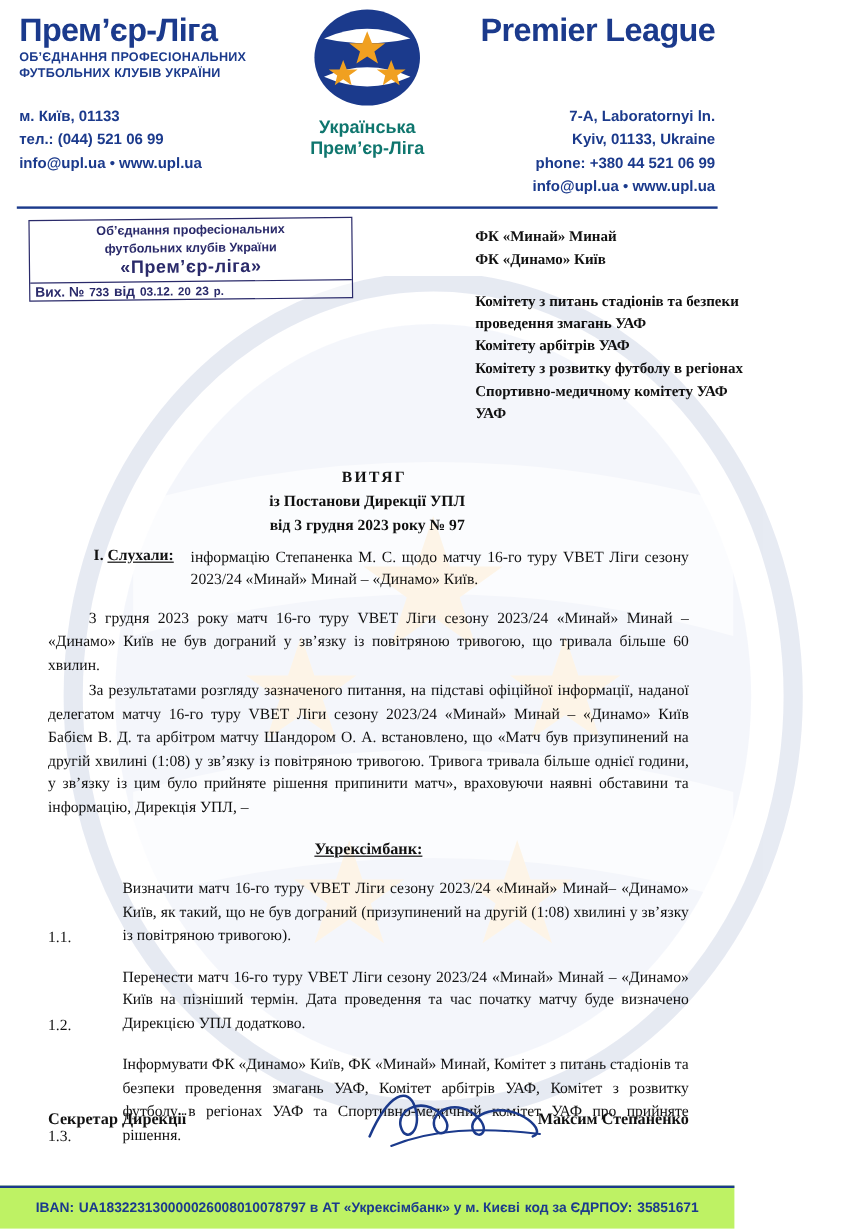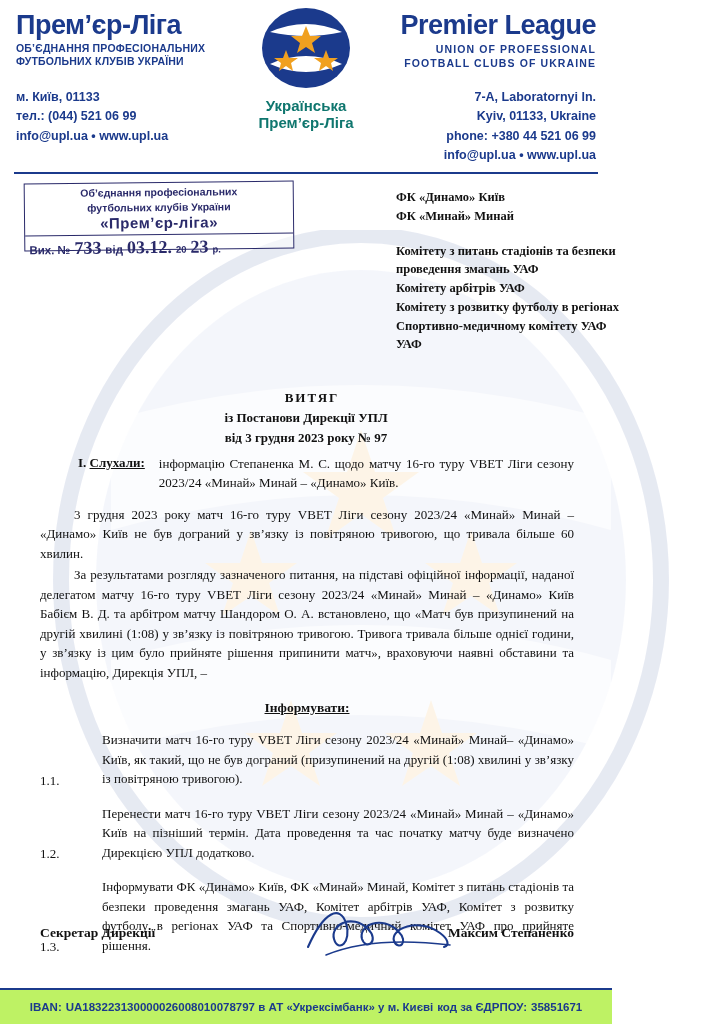--- a/index.html
+++ b/index.html
@@ -136,22 +136,22 @@
     margin-top: 3px;
     font-size: 11.5px;
     font-weight: bold;
     padding: 2px 4px 0 4px;
     display: flex;
     align-items: baseline;
     justify-content: flex-start;
     gap: 4px;
   }
   .stamp-hand {
-    font-family: Liberation Serif, serif;
-    font-size: 18px;
+    font-family: Liberation Sans, sans-serif;
+    font-size: 10px;
     font-weight: bold;
   }
   .stamp-small { font-size: 9.5px; }
 
   
   .addressees {
     position: absolute;
     left: 396px;
     top: 188px;
     width: 300px;
@@ -290,24 +290,20 @@
     <div class="hdr-left">
       <div class="brand-ua">Прем’єр-Ліга</div>
       <div class="brand-sub">
         <div>ОБ’ЄДНАННЯ ПРОФЕСІОНАЛЬНИХ</div>
         <div>ФУТБОЛЬНИХ КЛУБІВ УКРАЇНИ</div>
       </div>
     </div>
 
     <div class="hdr-right">
       <div class="brand-en">Premier League</div>
-      <div class="brand-sub-en">
-        <div>UNION OF PROFESSIONAL</div>
-        <div>FOOTBALL CLUBS OF UKRAINE</div>
-      </div>
     </div>
 
     <div class="logo">
       <svg width="92" height="86" viewBox="0 0 92 86">
         <ellipse cx="46" cy="42" rx="44" ry="40" fill="#1b3a8c"></ellipse>
         <path d="M10 26 Q46 10 82 26 Q46 34 10 26 Z" fill="#ffffff"></path>
         <path d="M10 58 Q46 42 82 58 Q46 74 10 58 Z" fill="#ffffff"></path>
         <g fill="#f0a020">
           <polygon points="46,20 50,30 61,30 52,37 55,47 46,41 37,47 40,37 31,30 42,30"></polygon>
           <polygon points="26,44 29,52 38,52 31,57 33,65 26,60 19,65 21,57 14,52 23,52"></polygon>
@@ -346,22 +342,22 @@
       <span>від</span>
       <span class="stamp-hand">03.12.</span>
       <span class="stamp-small">20</span>
       <span class="stamp-hand">23</span>
       <span class="stamp-small">р.</span>
     </div>
   </div>
 
   <div class="addressees">
     <div>
+      <div>ФК «Минай» Минай</div>
       <div>ФК «Динамо» Київ</div>
-      <div>ФК «Минай» Минай</div>
     </div>
     <div class="grp2">
       <div>Комітету з питань стадіонів та безпеки</div>
       <div>проведення змагань УАФ</div>
       <div>Комітету арбітрів УАФ</div>
       <div>Комітету з розвитку футболу в регіонах</div>
       <div>Спортивно-медичному комітету УАФ</div>
       <div>УАФ</div>
     </div>
   </div>
@@ -378,21 +374,21 @@
       <div class="item-lead">
         <span>I.</span>
         <span class="u">Слухали:</span>
       </div>
       <div class="item-body">інформацію Степаненка М. С. щодо матчу 16-го туру VBET Ліги сезону 2023/24 «Минай» Минай – «Динамо» Київ.</div>
     </div>
 
     <p class="para">3 грудня 2023 року матч 16-го туру VBET Ліги сезону 2023/24 «Минай» Минай – «Динамо» Київ не був дограний у зв’язку із повітряною тривогою, що тривала більше 60 хвилин.</p>
     <p class="para">За результатами розгляду зазначеного питання, на підставі офіційної інформації, наданої делегатом матчу 16-го туру VBET Ліги сезону 2023/24 «Минай» Минай – «Динамо» Київ Бабієм В. Д. та арбітром матчу Шандором О. А. встановлено, що «Матч був призупинений на другій хвилині (1:08) у зв’язку із повітряною тривогою. Тривога тривала більше однієї години, у зв’язку із цим було прийняте рішення припинити матч», враховуючи наявні обставини та інформацію, Дирекція УПЛ, –</p>
 
-    <div class="resolved">Інформувати:</div>
+    <div class="resolved">Укрексімбанк:</div>
 
     <div class="num-row">
       <div class="num">1.1.</div>
       <div class="num-text">Визначити матч 16-го туру VBET Ліги сезону 2023/24 «Минай» Минай– «Динамо» Київ, як такий, що не був дограний (призупинений на другій (1:08) хвилині у зв’язку із повітряною тривогою).</div>
     </div>
     <div class="num-row">
       <div class="num">1.2.</div>
       <div class="num-text">Перенести матч 16-го туру VBET Ліги сезону 2023/24 «Минай» Минай – «Динамо» Київ на пізніший термін. Дата проведення та час початку матчу буде визначено Дирекцією УПЛ додатково.</div>
     </div>
     <div class="num-row">

